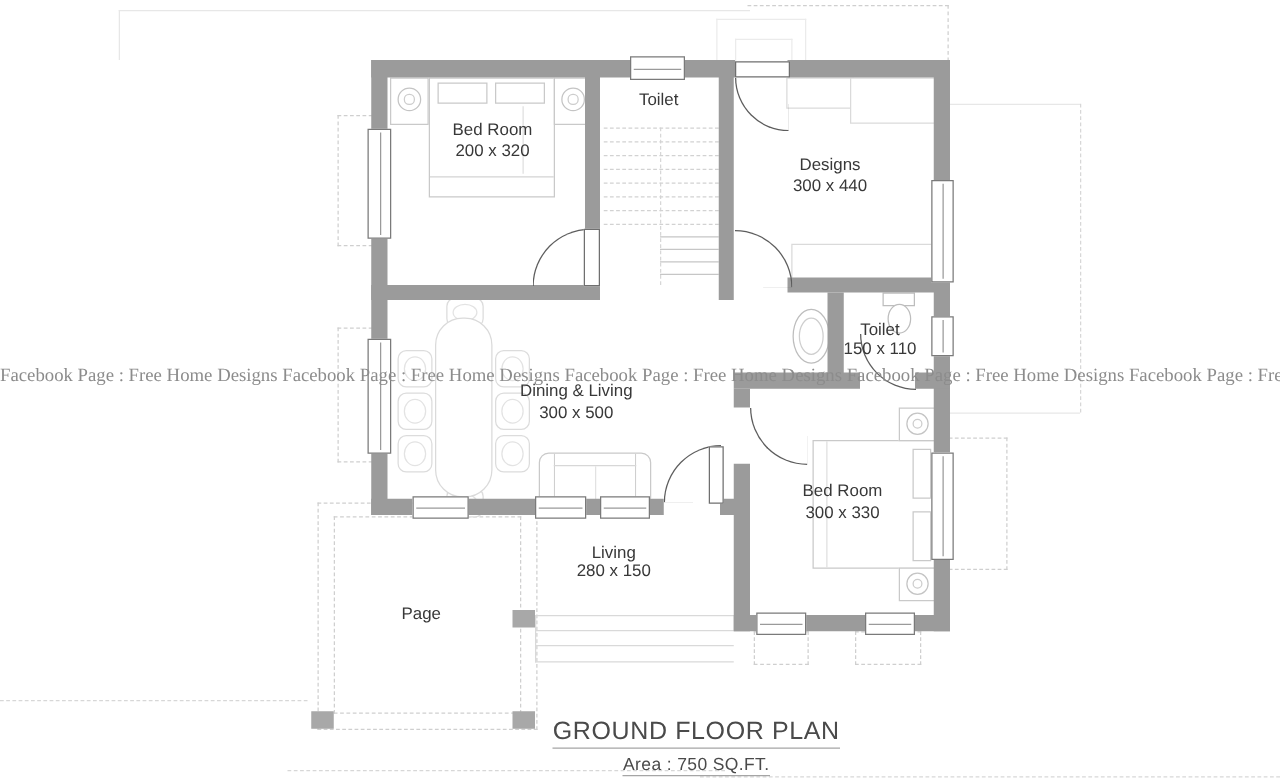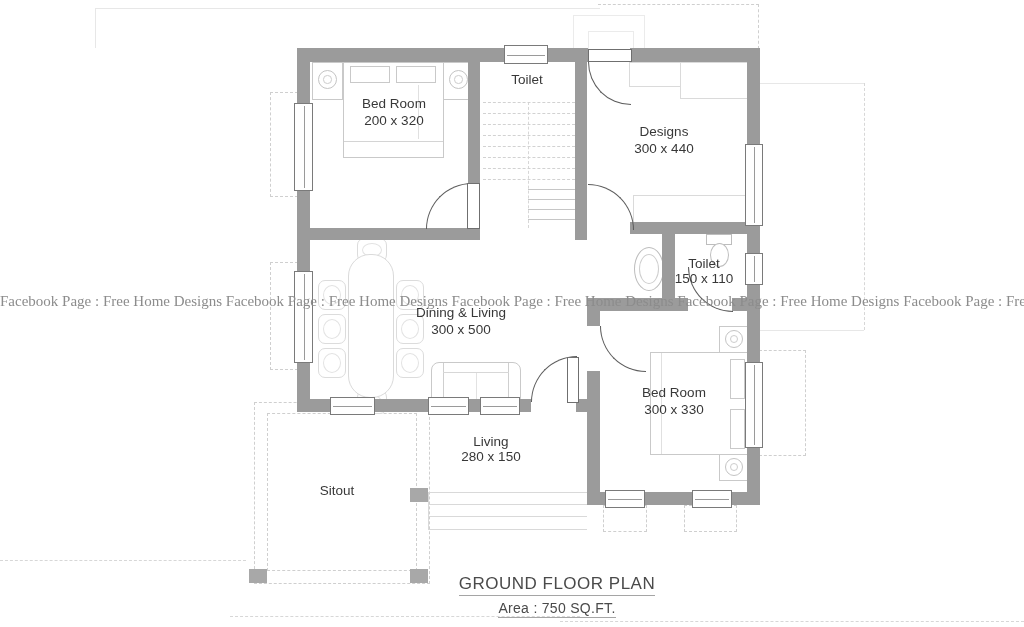--- a/index.html
+++ b/index.html
@@ -27,21 +27,21 @@
   .faint{position:absolute;background:#e7e7e7;z-index:1;}
   .faintbox{position:absolute;border:1px solid #ebebeb;z-index:1;}
   .dashbox{position:absolute;border:1px dashed #cfcfcf;z-index:2;}
   .pillar{position:absolute;background:#a8a8a8;z-index:11;}
   .stepline{position:absolute;background:#d9d9d9;z-index:2;}
   .rlabel{position:absolute;text-align:center;color:#383838;font-size:13.5px;line-height:17px;z-index:40;}
   .rlabel span{display:block;}
   .wm{position:absolute;left:0;top:293px;width:1024px;white-space:nowrap;overflow:hidden;
       font-family:"Liberation Serif","DejaVu Serif",serif;font-size:15px;color:#8c8c8c;z-index:50;}
   .titleblock{position:absolute;left:407px;top:574px;width:300px;text-align:center;z-index:40;color:#4a4a4a;}
-  .titleblock .t1{display:inline-block;font-size:17px;letter-spacing:.5px;border-bottom:1px solid #a5a5a5;padding-bottom:1px;}
+  .titleblock .t1{display:inline-block;font-size:20px;letter-spacing:.5px;border-bottom:1px solid #a5a5a5;padding-bottom:1px;}
   .titleblock .t2{display:inline-block;font-size:14px;letter-spacing:.3px;border-bottom:1px solid #a5a5a5;margin-top:4px;padding-bottom:1px;}
   .sofa-arm{position:absolute;top:0;height:100%;width:11px;border:0;}
   .inner{position:absolute;}
 </style>
 </head>
 <body>
 
 <div class="canvas">
 
   <div class="faint" style="left:95px;top:8px;width:505px;height:1px;"></div>
@@ -206,21 +206,21 @@
   </div>
   <div class="rlabel" style="left:599px;top:384px;width:150px;">
     <span>Bed Room</span>
     <span>300 x 330</span>
   </div>
   <div class="rlabel" style="left:416px;top:434px;width:150px;line-height:15px;">
     <span>Living</span>
     <span>280 x 150</span>
   </div>
   <div class="rlabel" style="left:262px;top:481px;width:150px;line-height:20px;">
-    <span>Sitout</span>
+    <span>Page</span>
   </div>
 
   <div class="wm">Facebook Page : Free Home Designs  Facebook Page : Free Home Designs Facebook Page : Free Home Designs Facebook Page : Free Home Designs Facebook Page : Free Home DesignsFa</div>
 
   <div class="titleblock">
     <span class="t1">GROUND FLOOR PLAN</span><br>
     <span class="t2">Area : 750 SQ.FT.</span>
   </div>
 
 </div>

